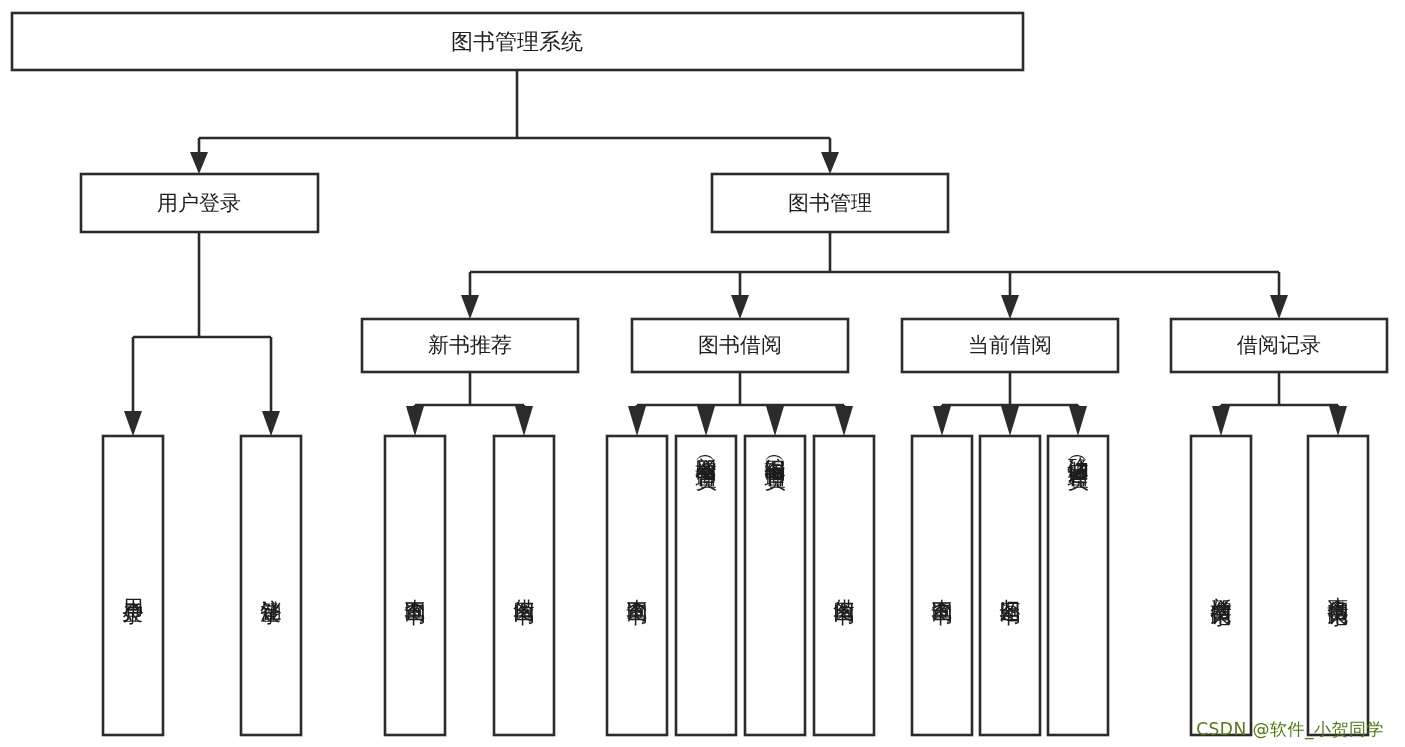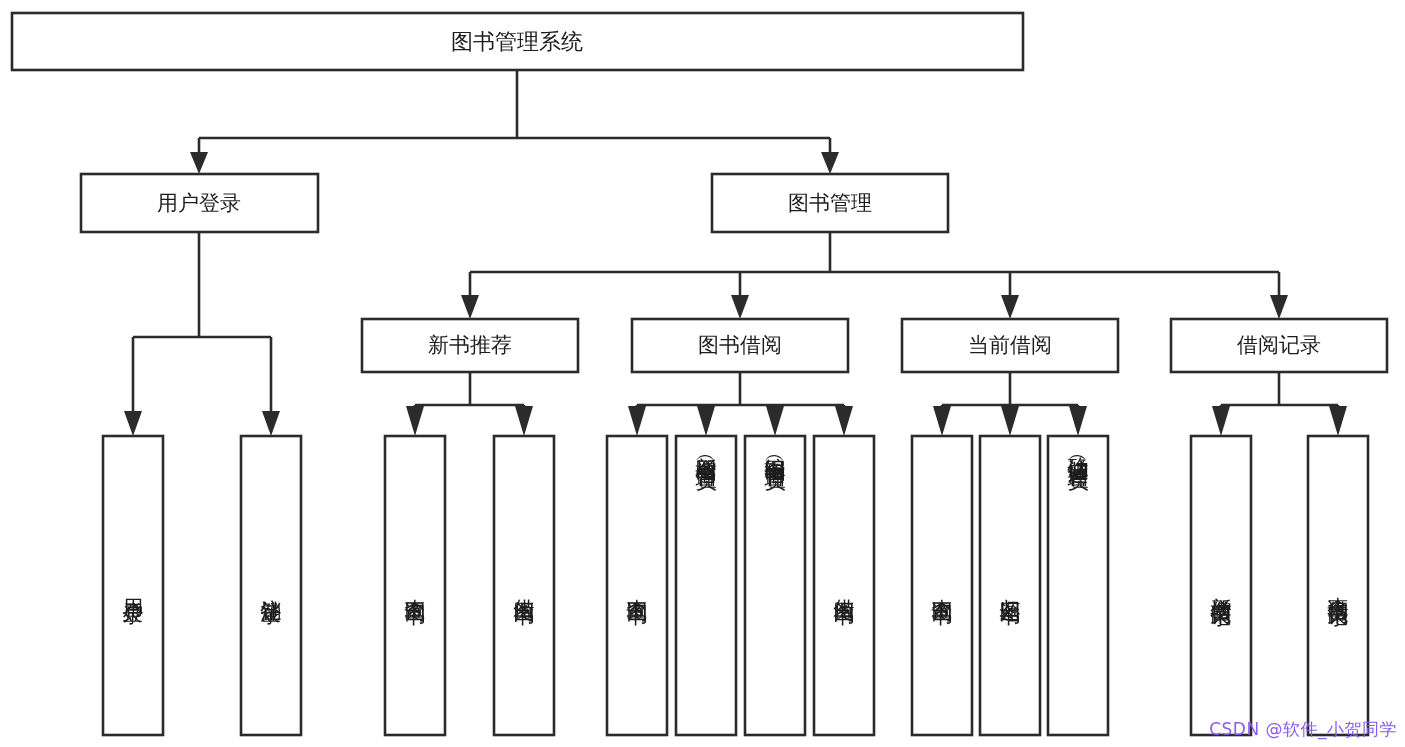--- a/index.html
+++ b/index.html
@@ -69,25 +69,25 @@
     font-family: "DejaVu Sans", "Liberation Sans", sans-serif;
     font-size: 21px;
     line-height: 1.05;
     letter-spacing: 2px;
     color: #1d1d1d;
     white-space: nowrap;
     text-align: start;
   }
   .watermark {
     position: absolute;
-    right: 8px;
+    right: 21px;
     bottom: 6px;
     font-family: "DejaVu Sans", "Liberation Sans", sans-serif;
     font-size: 17px;
-    color: #8b5cf6;
+    color: #4d7c0f;
     letter-spacing: 0.5px;
     user-select: none;
     white-space: nowrap;
   }
 </style>
 </head>
 <body>
 
 <div id="diagram-root">
 

